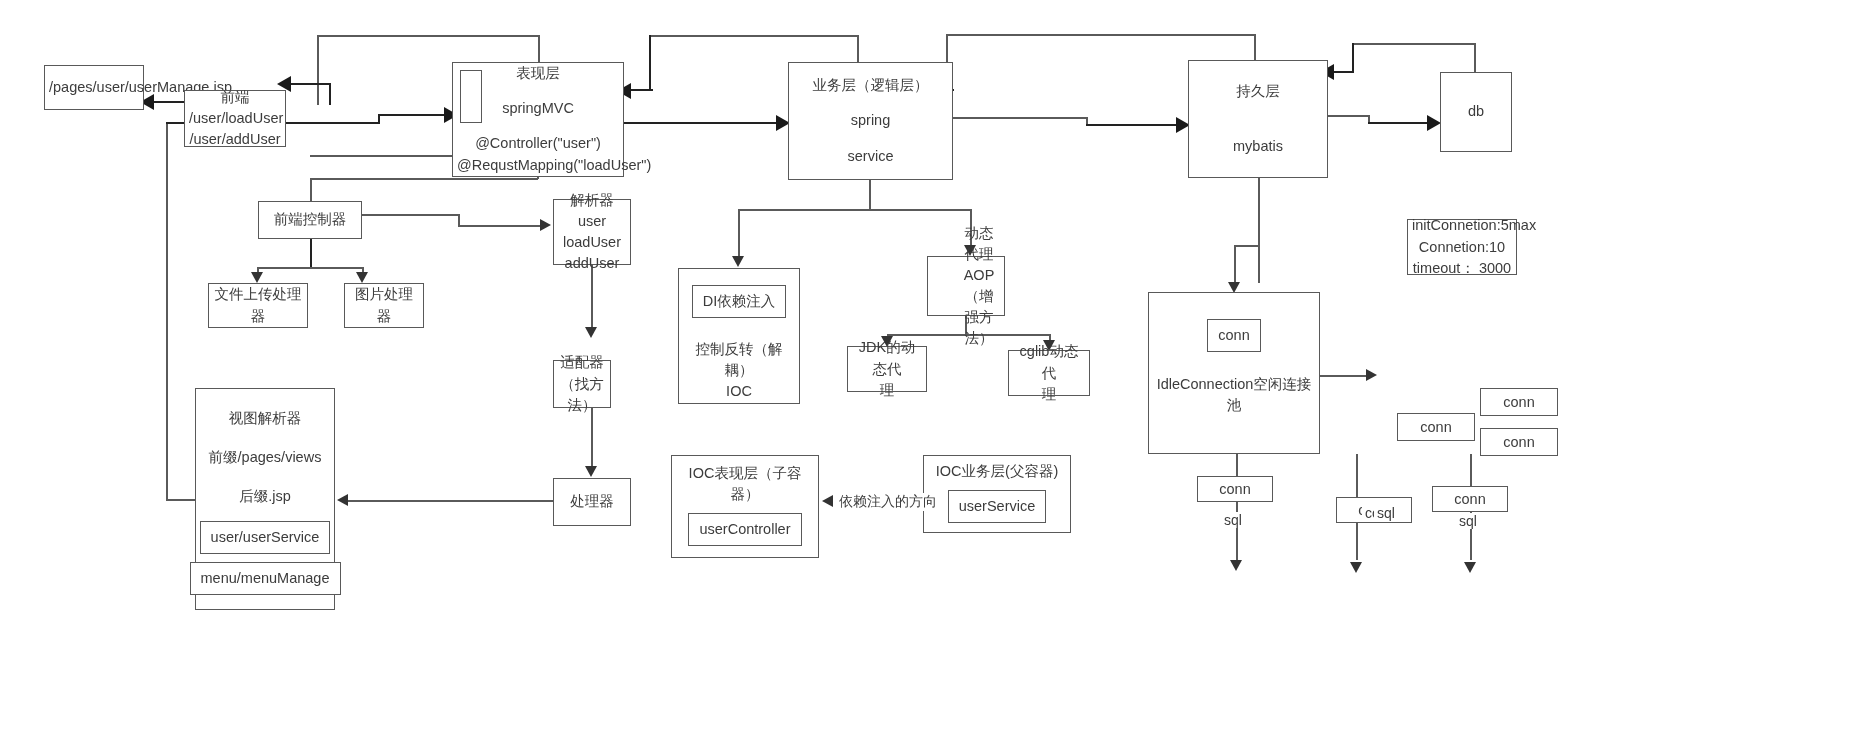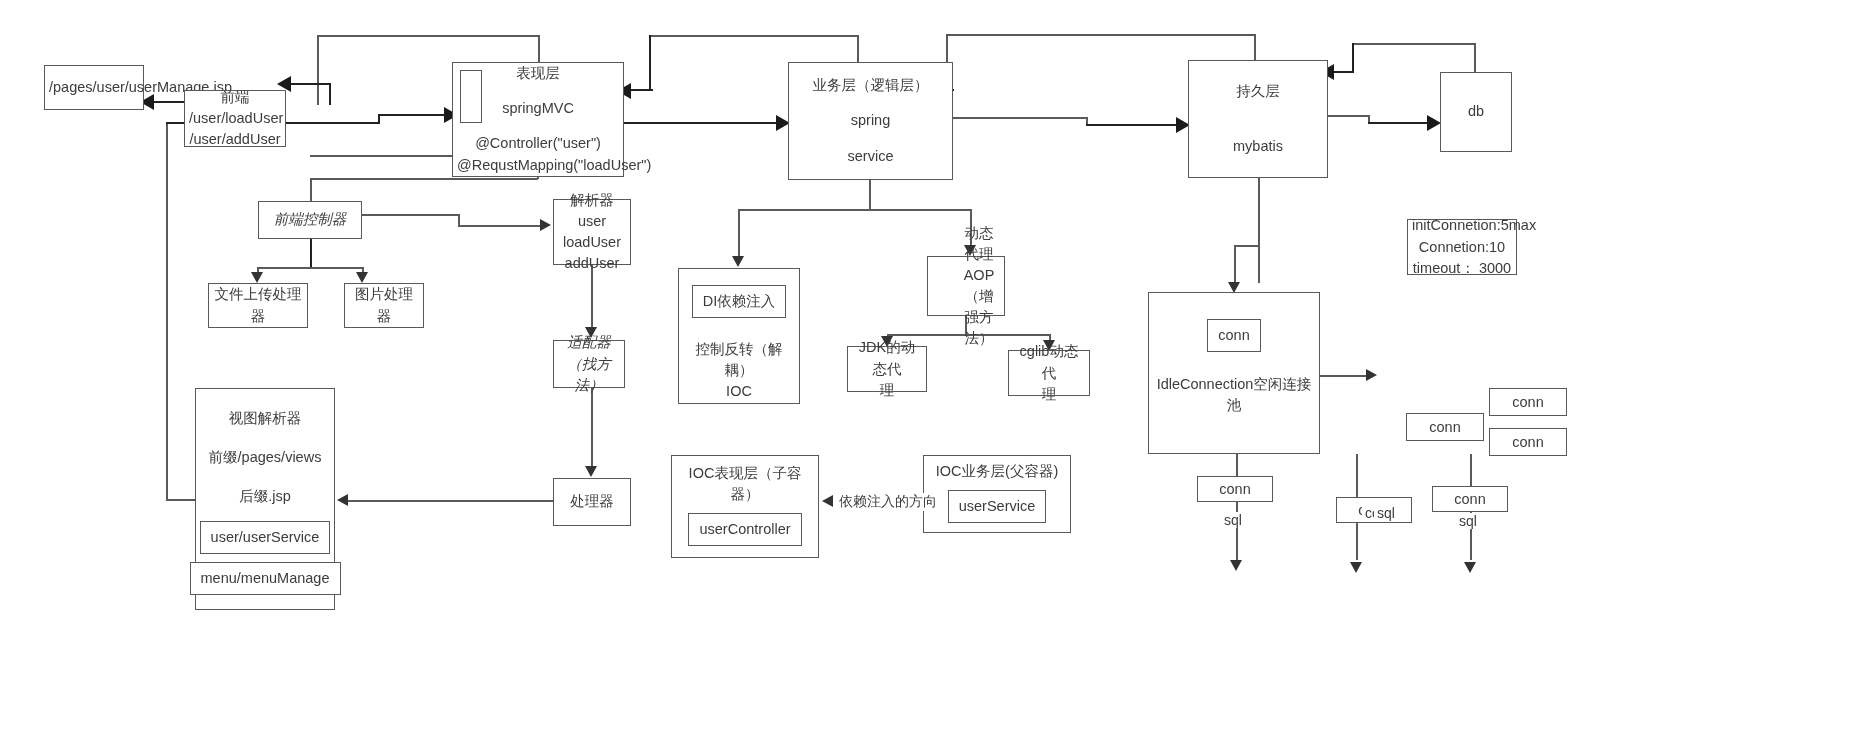--- a/index.html
+++ b/index.html
@@ -24,21 +24,21 @@
   }
   .box .ln{display:block;width:100%;}
   .box.spaced .ln{margin:7px 0;}
   .box.tight .ln{margin:0;}
   .inner{
     box-sizing:border-box;
     border:1.5px solid #595959;
     background:#fff;
     font-size:14.5px;
     padding:5px 10px;
-    margin:4px 17px;
+    margin:4px 8px;
     color:#3c3c3c;
     white-space:nowrap;
   }
   .nub{position:absolute;box-sizing:border-box;border:1.5px solid #595959;background:#fff;z-index:4;}
 
   
   .h,.v{position:absolute;background:#5a5a5a;z-index:1;}
   .h{height:1.6px;}
   .v{width:1.6px;}
   .h.thick{height:2.4px;background:#222;}
@@ -93,40 +93,40 @@
   <div class="box tight" style="left:1440px;top:72px;width:72px;height:80px;">
     <span class="ln">db</span>
   </div>
 
   <div class="box tight" style="left:1407px;top:219px;width:110px;height:56px;">
     <span class="ln">initConnetion:5max</span>
     <span class="ln">Connetion:10</span>
     <span class="ln">timeout： 3000</span>
   </div>
 
-  <div class="box tight" style="left:258px;top:201px;width:104px;height:38px;font-style:italic;">
+  <div class="box tight" style="left:258px;top:201px;width:104px;height:38px;">
     <span class="ln">前端控制器</span>
   </div>
 
   <div class="box tight" style="left:208px;top:283px;width:100px;height:45px;">
     <span class="ln">文件上传处理器</span>
   </div>
 
   <div class="box tight" style="left:344px;top:283px;width:80px;height:45px;">
     <span class="ln">图片处理器</span>
   </div>
 
   <div class="box tight" style="left:553px;top:199px;width:78px;height:66px;">
     <span class="ln">解析器</span>
     <span class="ln">user</span>
     <span class="ln">loadUser</span>
     <span class="ln">addUser</span>
   </div>
 
-  <div class="box tight" style="left:553px;top:340px;width:72px;height:48px;font-style:italic;">
+  <div class="box tight" style="left:553px;top:360px;width:58px;height:48px;">
     <span class="ln">适配器</span>
     <span class="ln">（找方法）</span>
   </div>
 
   <div class="box tight" style="left:553px;top:478px;width:78px;height:48px;">
     <span class="ln">处理器</span>
   </div>
 
   <div class="box" style="left:195px;top:388px;width:140px;height:222px;justify-content:center;">
     <span class="ln" style="margin:9px 0;">视图解析器</span>

